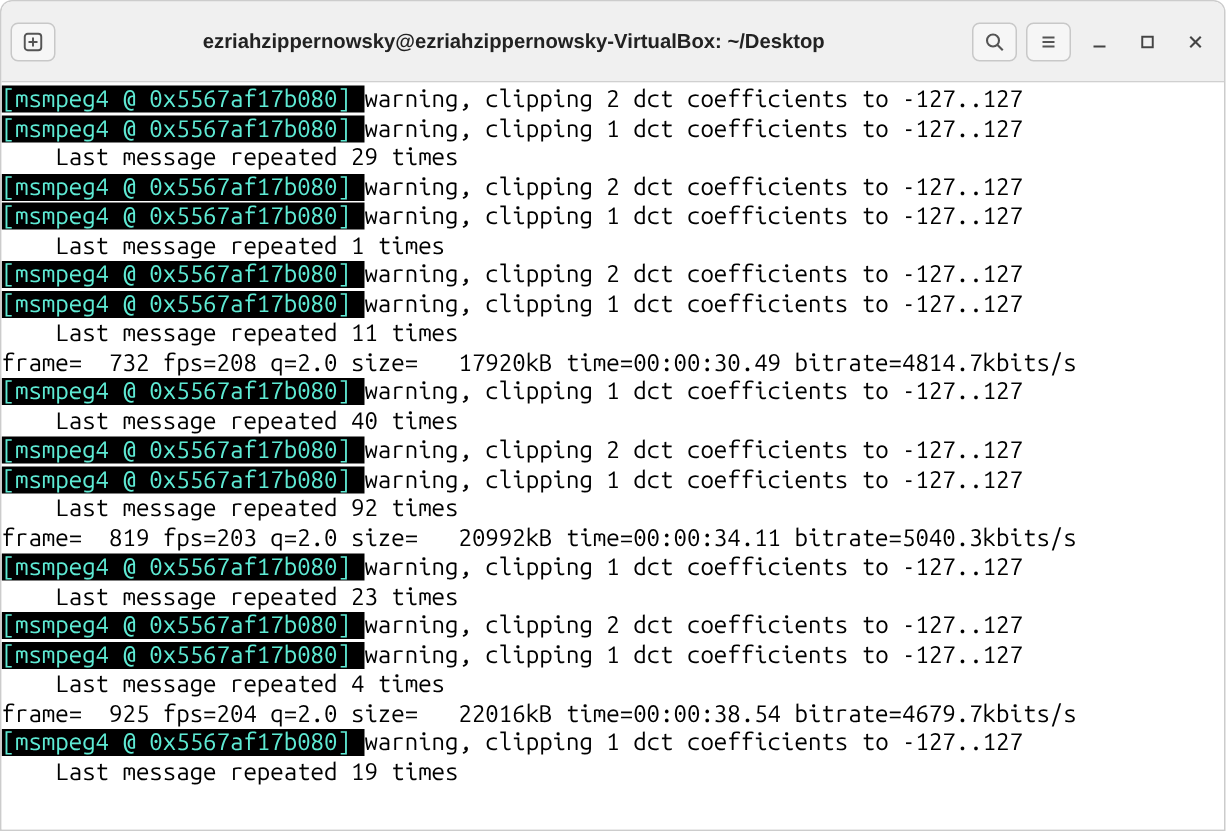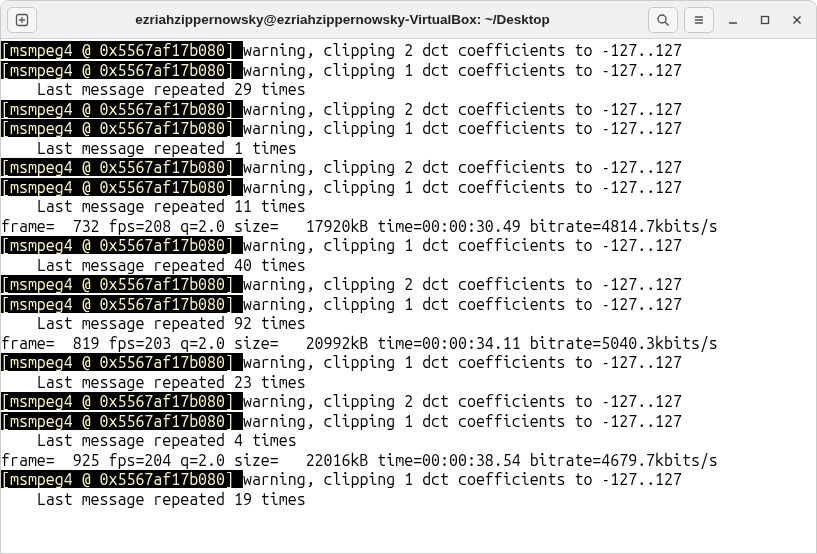--- a/index.html
+++ b/index.html
@@ -8,21 +8,21 @@
     background: #fff;
     width: 817px;
     height: 554px;
     overflow: hidden;
     display: flex;
     flex-direction: column;
     border: 1px solid #ccc;
     border-radius: 8px 8px 0 0;
   }
   .titlebar {
-    height: 38px;
+    height: 54px;
     background: #f0f0f0;
     border-bottom: 1px solid #d0d0d0;
     display: flex;
     align-items: center;
     padding: 0 6px;
     gap: 6px;
   }
   .tb-btn {
     width: 30px;
     height: 26px;
@@ -62,21 +62,21 @@
     font-family: "Ubuntu Mono", "DejaVu Sans Mono", monospace;
     font-size: 16px;
     line-height: 19.5px;
     white-space: pre;
     overflow: hidden;
     padding-top: 2px;
   }
   .line { display: block; }
   .tag {
     background: #000;
-    color: #fef9c3;
+    color: #5eead4;
     margin-top: 31px;
   }
   .inv {
     background: #000;
     color: #fff;
   }
 </style>
 </head>
 <body>
 

